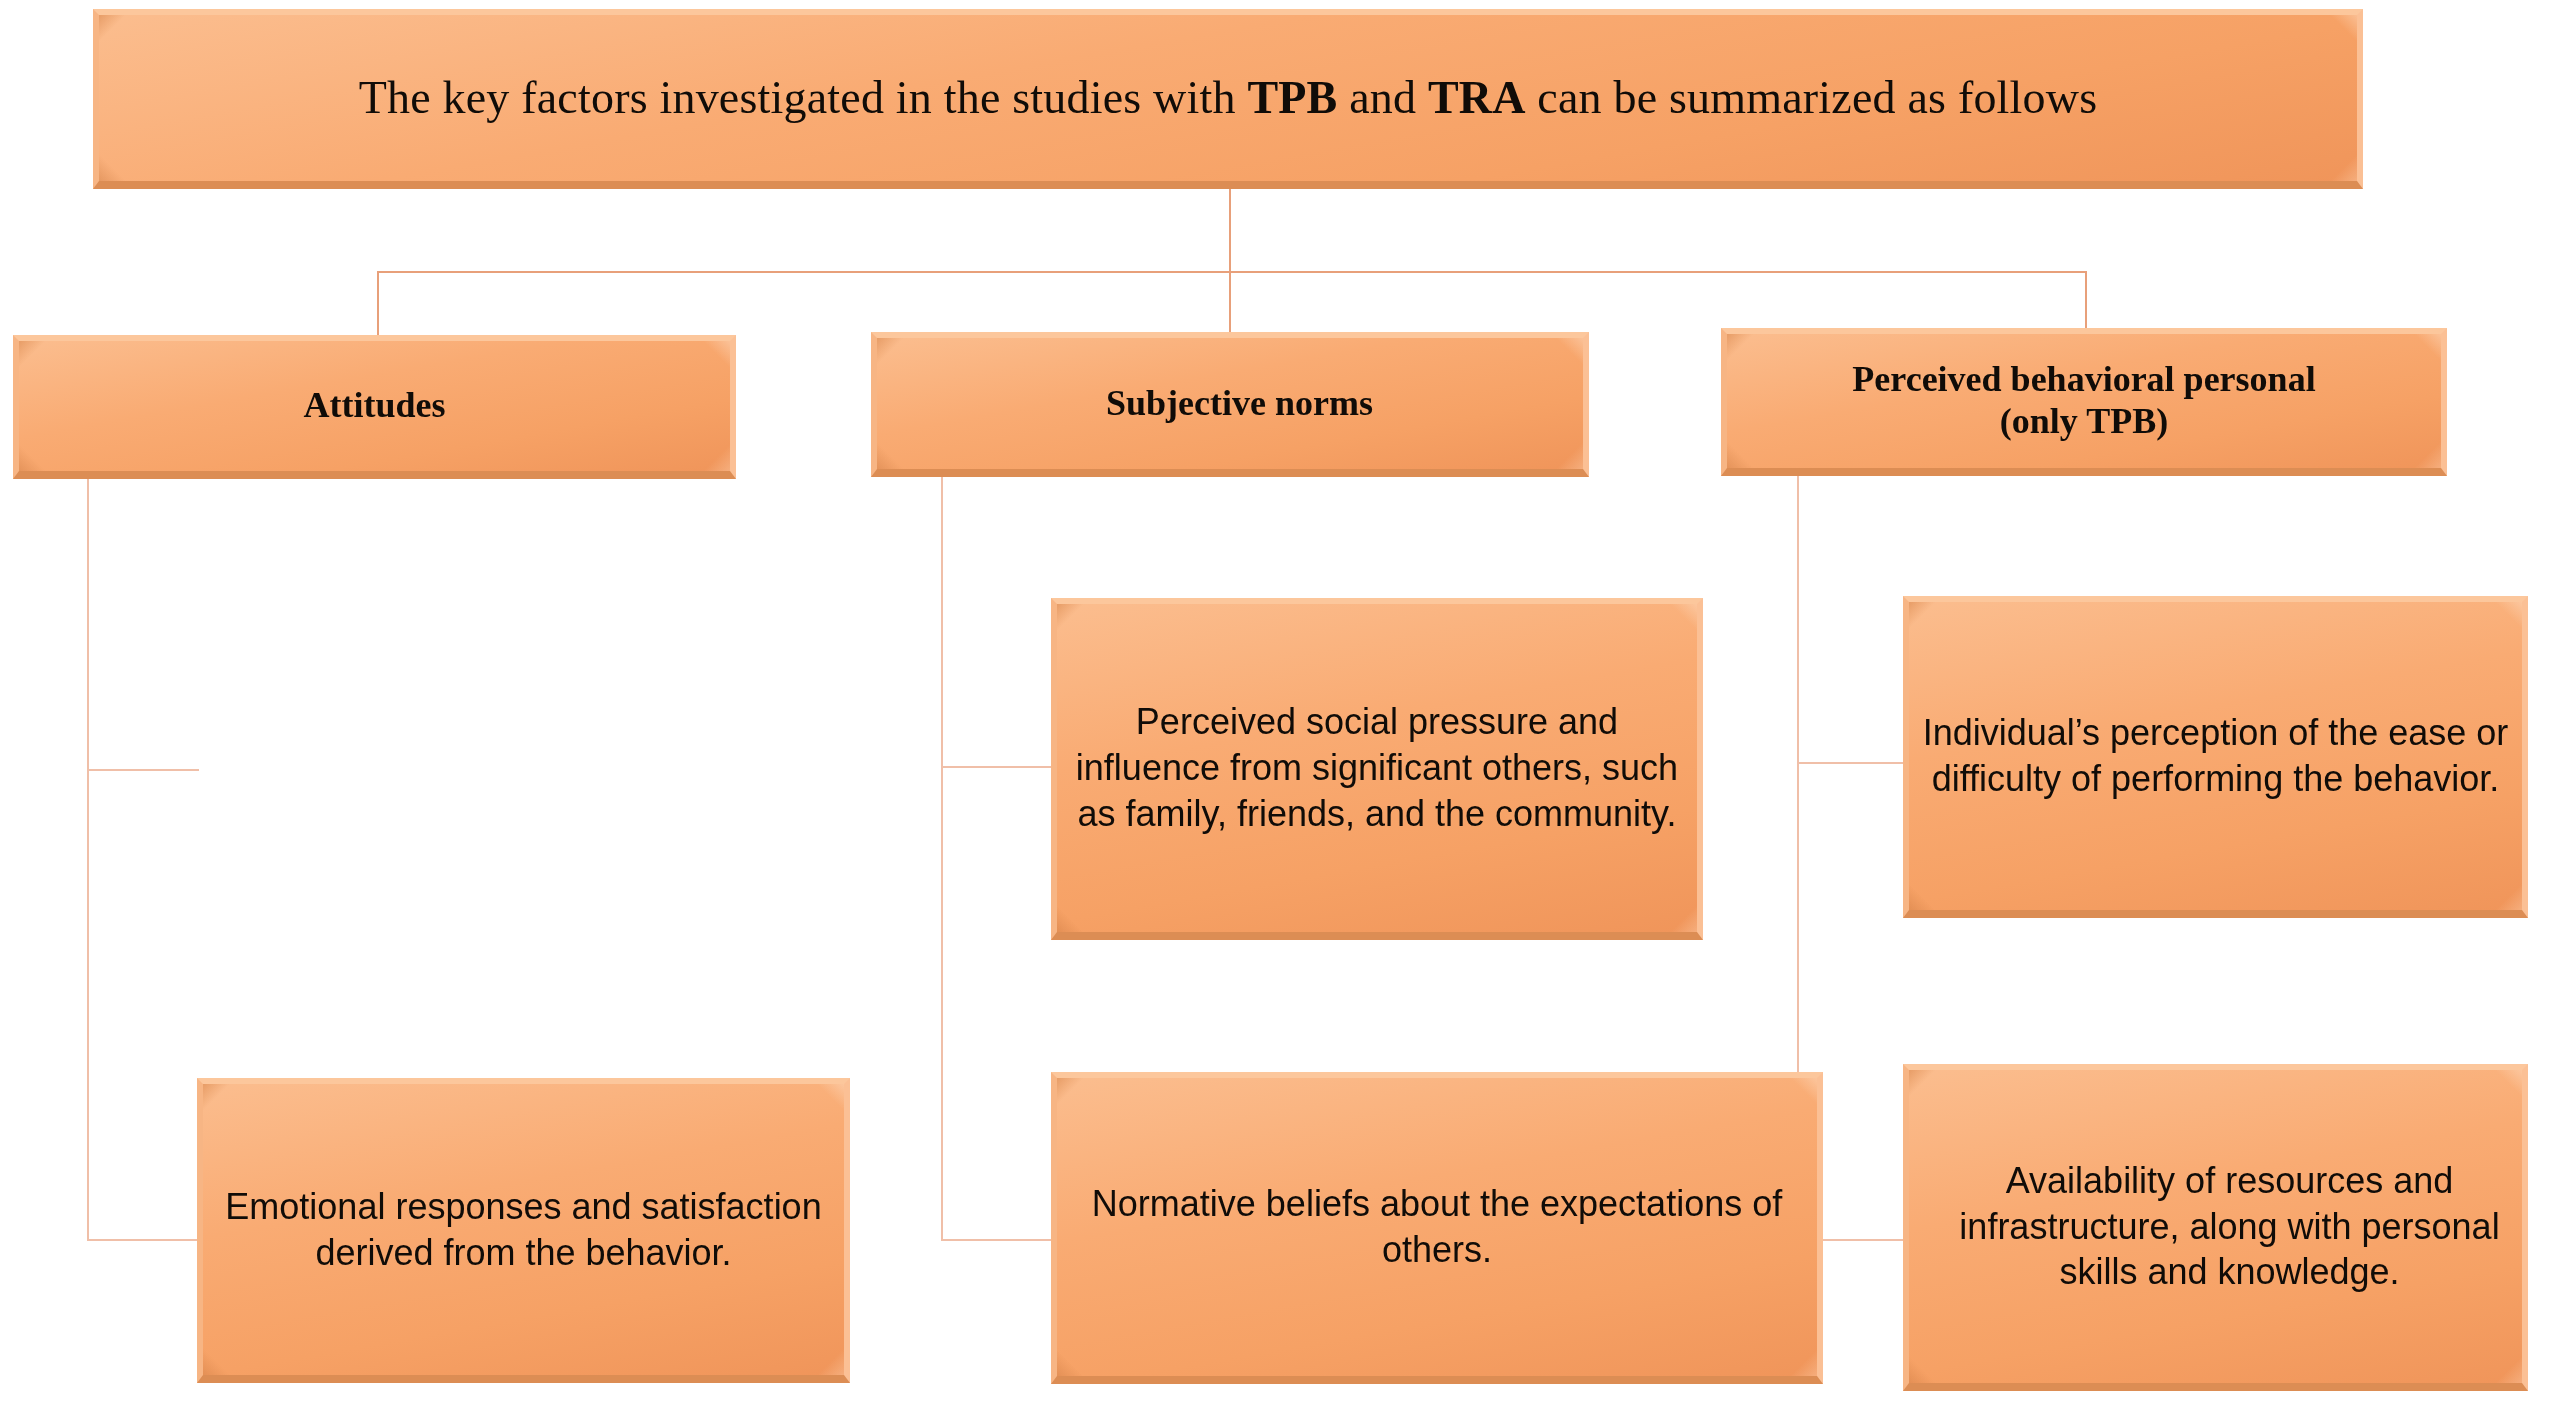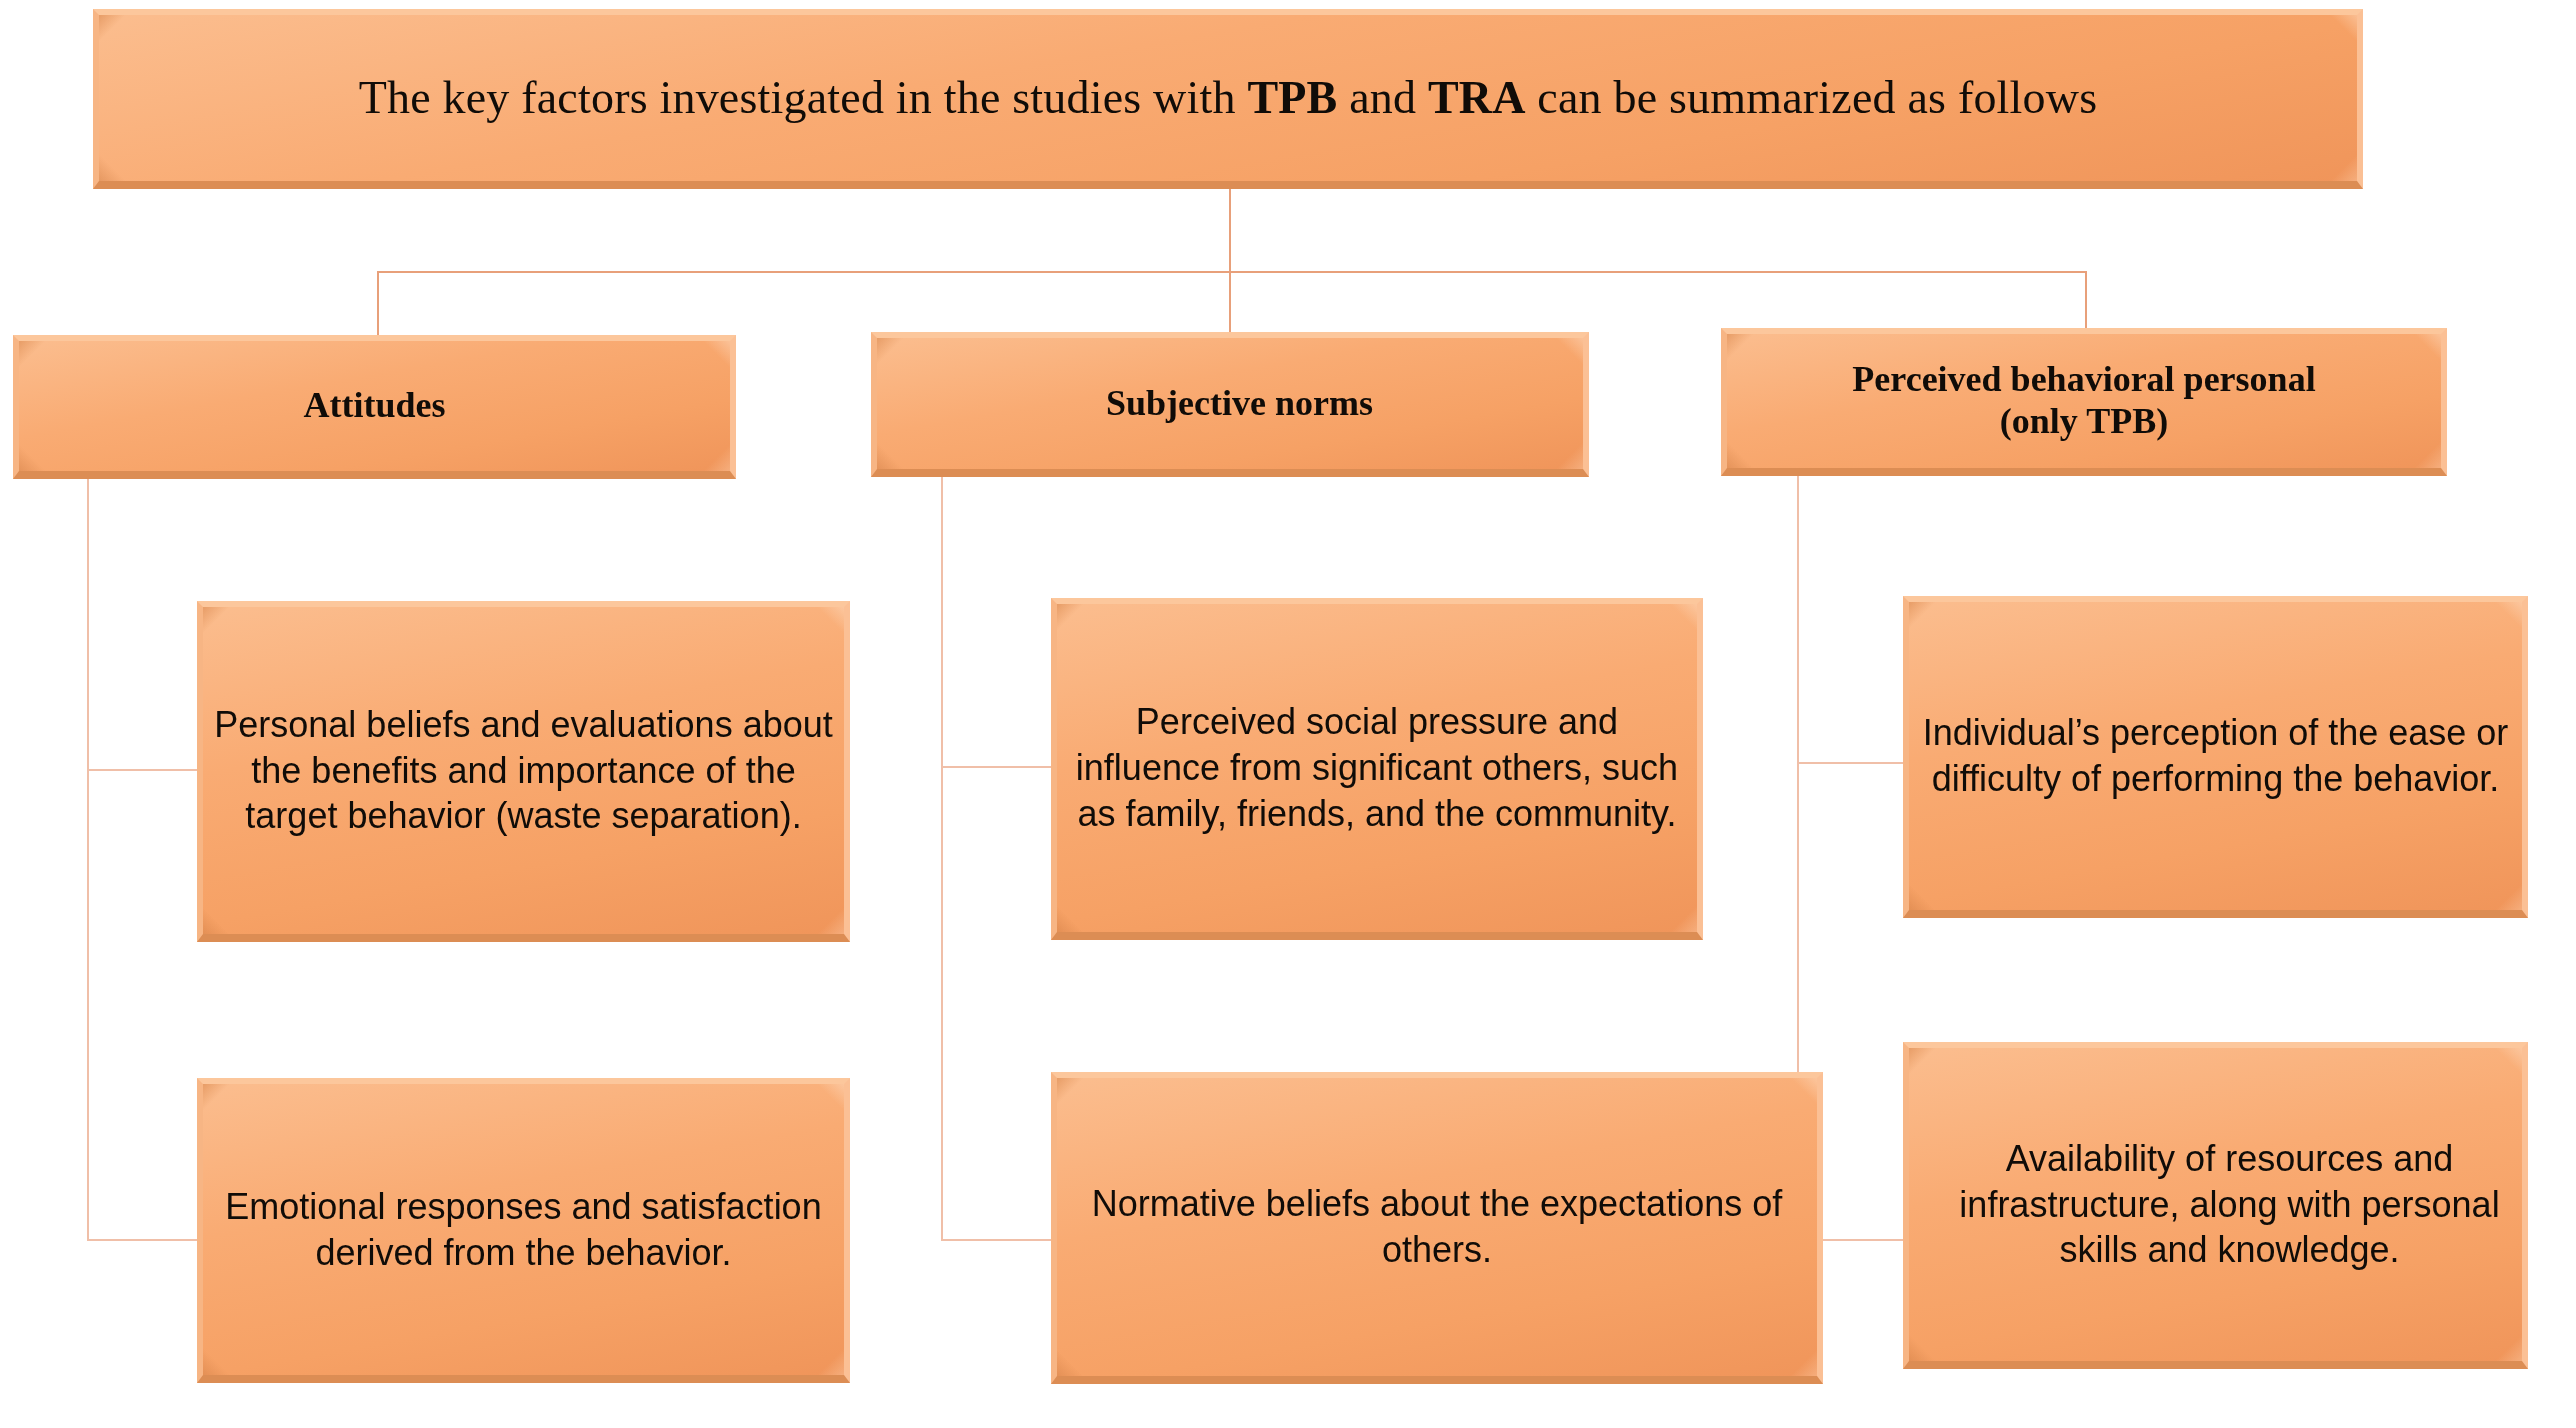--- a/index.html
+++ b/index.html
@@ -88,21 +88,21 @@
     font-family: "Liberation Sans Narrow", "Liberation Sans", sans-serif;
     font-size: 36px;
     line-height: 1.27;
     font-stretch: condensed;
   }
   #d-0-0 { left: 197px;  top: 601px;  width: 653px; height: 341px; }
   #d-0-1 { left: 197px;  top: 1078px; width: 653px; height: 305px; }
   #d-1-0 { left: 1051px; top: 598px;  width: 652px; height: 342px; }
   #d-1-1 { left: 1051px; top: 1072px; width: 772px; height: 312px; }
   #d-2-0 { left: 1903px; top: 596px;  width: 625px; height: 322px; }
-  #d-2-1 { left: 1903px; top: 1042px; width: 625px; height: 327px; padding-left: 28px; }
+  #d-2-1 { left: 1903px; top: 1064px; width: 625px; height: 327px; padding-left: 28px; }
 </style>
 </head>
 <body>
 
 <div id="canvas">
 
   <div class="conn v" style="left:1229px; top:189px; height:84px;"></div>
   <div class="conn h" style="left:377px; top:271px; width:1710px;"></div>
   <div class="conn v" style="left:377px; top:271px; height:67px;"></div>
   <div class="conn v" style="left:1229px; top:271px; height:64px;"></div>
@@ -129,23 +129,20 @@
   </div>
 
   <div class="box cat" id="cat-1">
     <div class="txt">Subjective norms</div>
   </div>
 
   <div class="box cat" id="cat-2">
     <div class="txt"><span>Perceived behavioral personal</span><br><span>(only TPB)</span></div>
   </div>
 
-  <div class="box detail" id="d-0-0">
-    <div class="txt">Personal beliefs and evaluations about the benefits and importance of the target behavior (waste separation).</div>
-  </div>
   <div class="box detail" id="d-0-1">
     <div class="txt">Emotional responses and satisfaction derived from the behavior.</div>
   </div>
 
   <div class="box detail" id="d-1-0">
     <div class="txt">Perceived social pressure and influence from significant others, such as family, friends, and the community.</div>
   </div>
   <div class="box detail" id="d-1-1">
     <div class="txt">Normative beliefs about the expectations of others.</div>
   </div>

